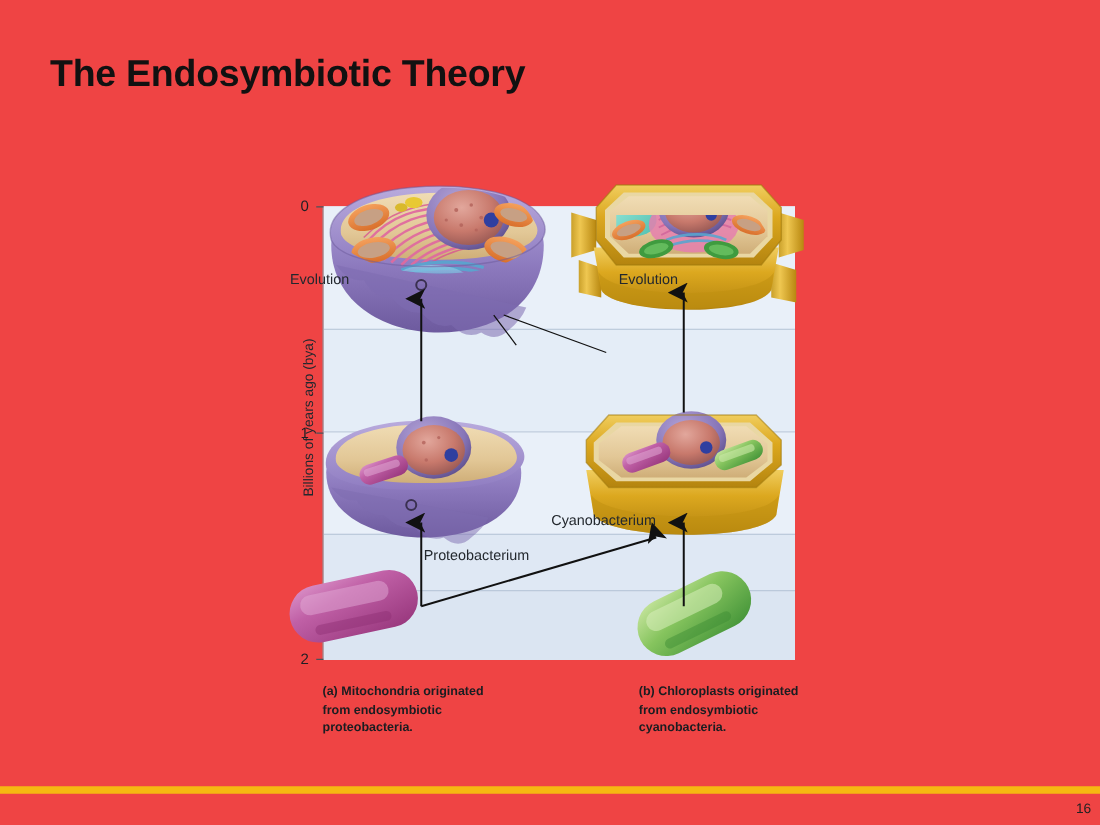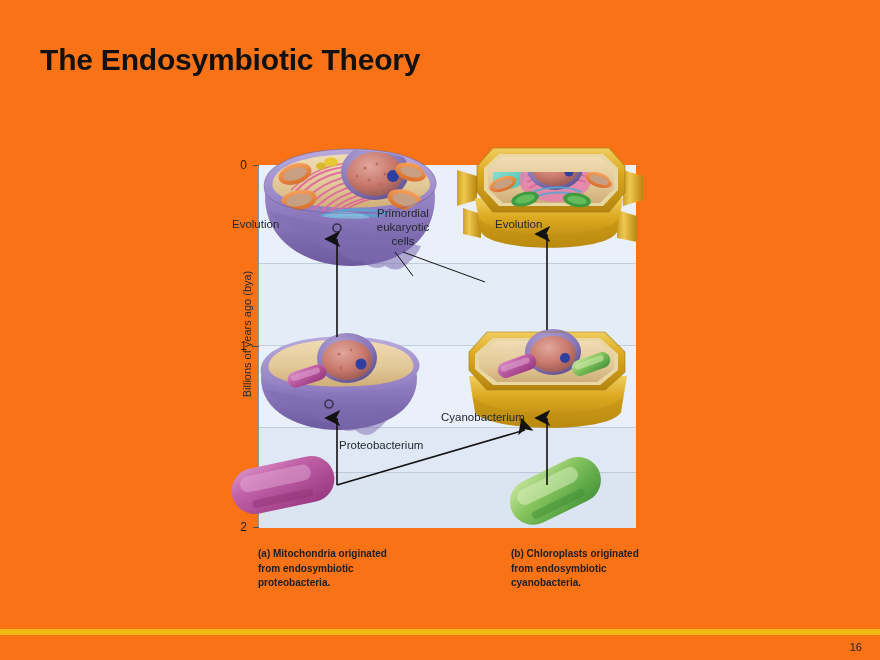--- a/index.html
+++ b/index.html
@@ -6,21 +6,21 @@
   html, body {
     margin: 0; padding: 0;
     width: 880px; height: 660px;
     background: #ffffff;
     font-family: "Liberation Sans", sans-serif;
     overflow: hidden;
   }
   #slide {
     position: relative;
     width: 880px; height: 660px;
-    background: #f97316;
+    background: #ef4444;
   }
 
   
   #slide-title {
     position: absolute;
     left: 40px; top: 43px;
     font-size: 30px;
     font-weight: bold;
     color: #111111;
     letter-spacing: -0.2px;
@@ -29,21 +29,21 @@
 
   
   #footer-bar {
     position: absolute;
     left: 0; top: 629px;
     width: 880px; height: 6px;
     background: #f6b812;
   }
   #page-number {
     position: absolute;
-    right: 18px; top: 641px;
+    right: 7px; top: 641px;
     font-size: 11px;
     color: #222222;
   }
 
   
   #figure {
     position: absolute;
     left: 225px; top: 100px;
     width: 430px; height: 500px;
   }
@@ -453,23 +453,20 @@
       </g>
 
       <g stroke="#111111" stroke-width="1" fill="none">
         <path d="M170,152 L188,176"></path>
         <path d="M178,152 L260,182"></path>
       </g>
     </svg>
 
     <div class="panel-text" id="label-evo-left">Evolution</div>
     <div class="panel-text" id="label-evo-right">Evolution</div>
-    <div class="panel-text" id="label-primordial">Primordial
-eukaryotic
-cells</div>
     <div class="panel-text" id="label-proteo">Proteobacterium</div>
     <div class="panel-text" id="label-cyano">Cyanobacterium</div>
 
     <div class="caption" id="caption-a">(a) Mitochondria originated
      from endosymbiotic
      proteobacteria.</div>
     <div class="caption" id="caption-b">(b) Chloroplasts originated
      from endosymbiotic
      cyanobacteria.</div>
 

